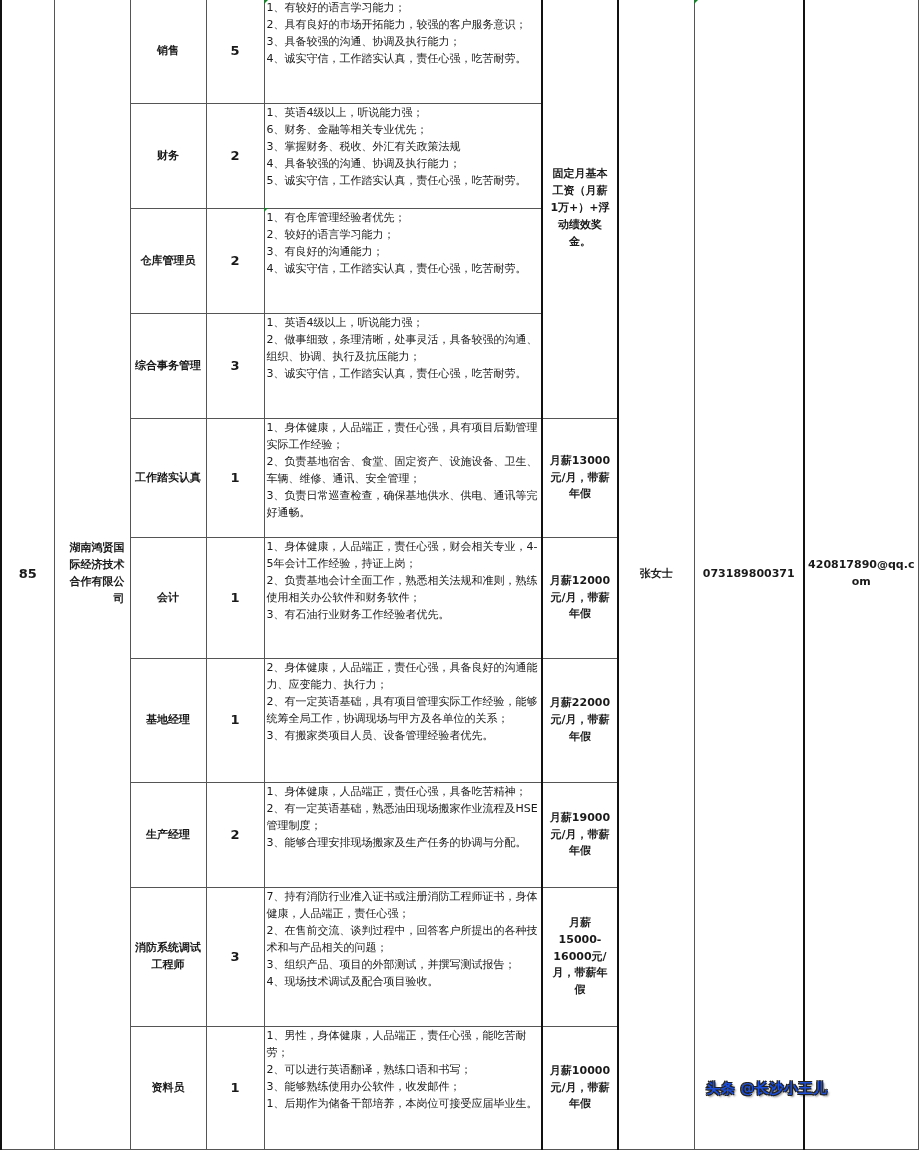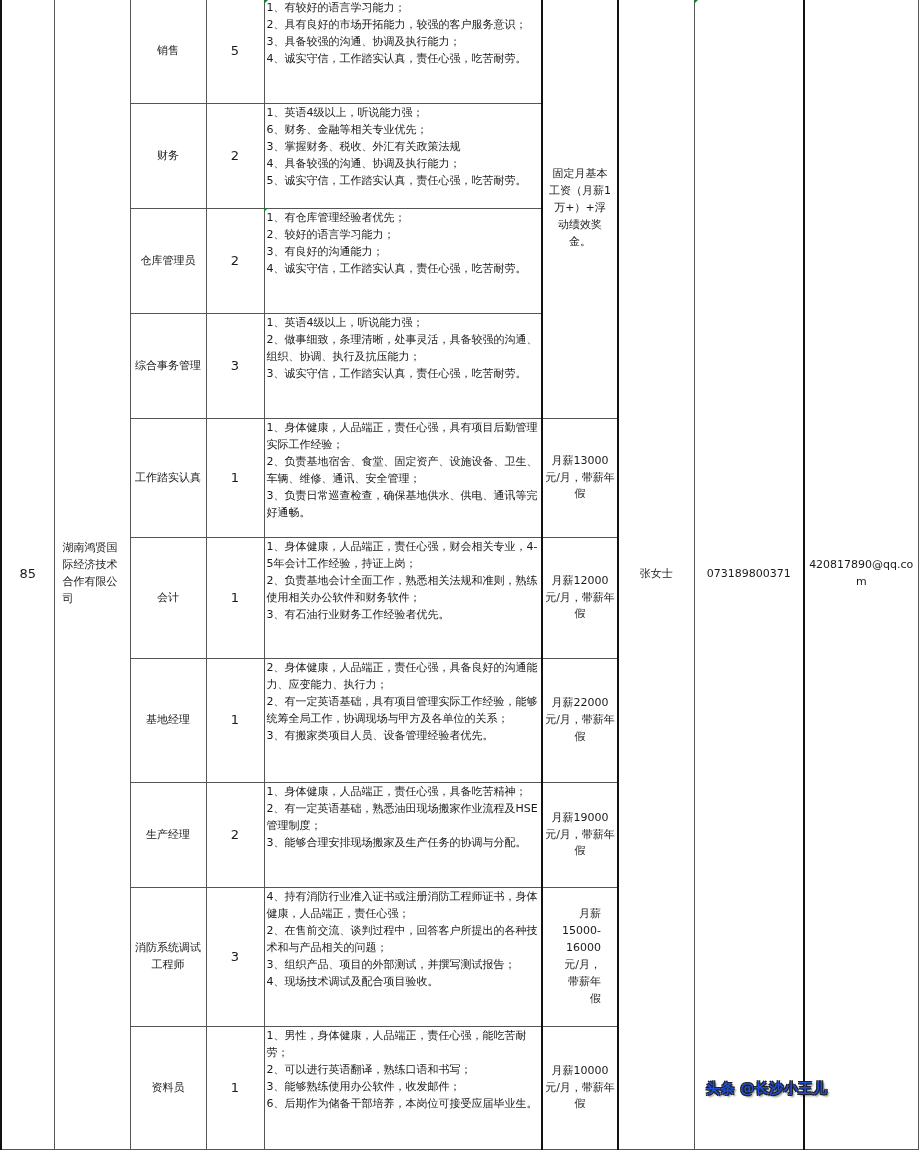--- a/index.html
+++ b/index.html
@@ -1,21 +1,21 @@
 <!DOCTYPE html>
 <html><head>
   <meta charset="utf-8">
   <style>
     html, body { margin: 0; padding: 0; background: #ffffff; }
     body { width: 919px; height: 1150px; overflow: hidden; position: relative;
       font-family: "DejaVu Sans", "Liberation Sans", sans-serif; color: #1a1a1a; }
     .sheet { position: absolute; left: 0; top: -2px; width: 919px; height: 1152px; }
     table { border-collapse: collapse; table-layout: fixed; width: 917px; }
     td { border: 1px solid #555; padding: 0 2px; vertical-align: middle; font-size: 11px; line-height: 16.9px; }
-    td.c { text-align: center; }
+    td.c { text-align: center; font-weight: bold; }
     td.req { text-align: left; vertical-align: top; padding: 1px 2px 0 2px; border-left: 1.5px solid #666; }
     td.num { font-size: 13px; }
     .bold-left { border-left: 2px solid #111; }
     .watermark { position: absolute; left: 706px; top: 1080px; font-size: 14px; color: #1d4ed8;
       text-shadow: 1px 1px 0 #222, -1px -1px 0 #222, 1px -1px 0 #222, -1px 1px 0 #222, 2px 2px 2px rgba(0,0,0,.5);
       letter-spacing: 0.5px; font-weight: bold; }
     .green-mark { position: absolute; width: 0; height: 0; border-left: 4px solid #1d7a2e; border-bottom: 4px solid transparent; }
     .req-line { display: block; white-space: pre-wrap; }
   </style>
 </head>
@@ -30,21 +30,21 @@
         <col style="width:58px">
       <col style="width:278px">
         <col style="width:76px">
         <col style="width:76px">
         <col style="width:110px">
         <col style="width:114px">
     </colgroup>
     <tbody id="tbody">
       <tr style="height:105px">
         <td class="c num bold-left" rowspan="10"><span>85</span></td>
-        <td class="c" rowspan="10" style="text-align:left;padding-left:8px;">
+        <td class="c" rowspan="10" style="text-align:right;padding-left:8px;">
             <span style="display:block;width:62px;">湖南鸿贤国际经济技术合作有限公司</span>
           </td>
         <td class="c"><span>销售</span></td>
         <td class="c num"><span>5</span></td>
         <td class="req">
             <span class="req-line">1、有较好的语言学习能力；</span>
             <span class="req-line">2、具有良好的市场开拓能力，较强的客户服务意识；</span>
             <span class="req-line">3、具备较强的沟通、协调及执行能力；</span>
             <span class="req-line">4、诚实守信，工作踏实认真，责任心强，吃苦耐劳。</span>
           </td>
@@ -122,35 +122,35 @@
             <span class="req-line">1、身体健康，人品端正，责任心强，具备吃苦精神；</span>
             <span class="req-line">2、有一定英语基础，熟悉油田现场搬家作业流程及HSE管理制度；</span>
             <span class="req-line">3、能够合理安排现场搬家及生产任务的协调与分配。</span>
           </td>
         <td class="c bold-left"><span>月薪19000元/月，带薪年假</span></td>
       </tr>
       <tr style="height:139px">
         <td class="c"><span>消防系统调试工程师</span></td>
         <td class="c num"><span>3</span></td>
         <td class="req">
-            <span class="req-line">4、持有消防行业准入证书或注册消防工程师证书，身体健康，人品端正，责任心强；</span>
+            <span class="req-line">7、持有消防行业准入证书或注册消防工程师证书，身体健康，人品端正，责任心强；</span>
             <span class="req-line">2、在售前交流、谈判过程中，回答客户所提出的各种技术和与产品相关的问题；</span>
             <span class="req-line">3、组织产品、项目的外部测试，并撰写测试报告；</span>
             <span class="req-line">4、现场技术调试及配合项目验收。</span>
           </td>
-        <td class="c bold-left" style="padding:0 16px;text-align:right;"><span>月薪15000-16000元/月，带薪年假</span></td>
+        <td class="c bold-left" style="padding:0 8px;"><span>月薪15000-16000元/月，带薪年假</span></td>
       </tr>
       <tr style="height:123px">
         <td class="c"><span>资料员</span></td>
         <td class="c num"><span>1</span></td>
         <td class="req">
             <span class="req-line">1、男性，身体健康，人品端正，责任心强，能吃苦耐劳；</span>
             <span class="req-line">2、可以进行英语翻译，熟练口语和书写；</span>
             <span class="req-line">3、能够熟练使用办公软件，收发邮件；</span>
-            <span class="req-line">6、后期作为储备干部培养，本岗位可接受应届毕业生。</span>
+            <span class="req-line">1、后期作为储备干部培养，本岗位可接受应届毕业生。</span>
           </td>
         <td class="c bold-left"><span>月薪10000元/月，带薪年假</span></td>
       </tr>
     </tbody>
   </table>
 </div>
 
 <div class="green-mark" style="left:264px;top:0px;"></div>
 <div class="green-mark" style="left:264px;top:208px;"></div>
 <div class="green-mark" style="left:694px;top:0px;"></div>

